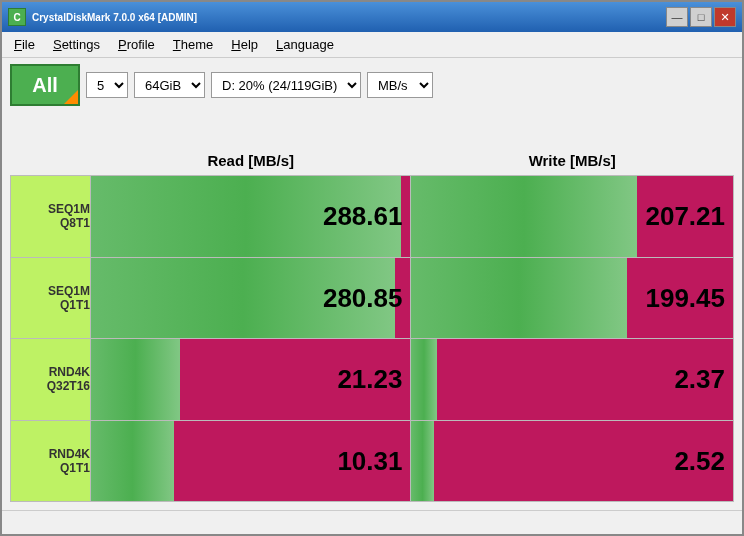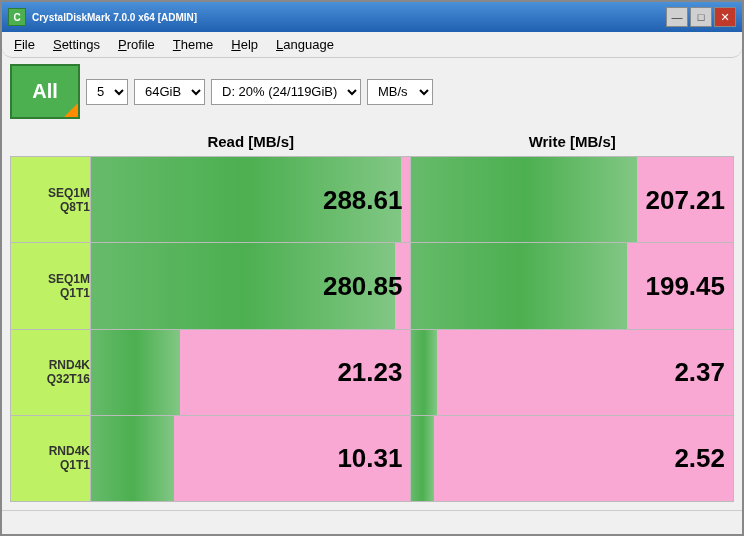--- a/index.html
+++ b/index.html
@@ -80,21 +80,20 @@
       color: white;
     }
 
     .menu-bar {
       background: #f0f0f0;
       border-bottom: 1px solid #ccc;
       padding: 2px 4px;
       display: flex;
       gap: 2px;
       flex-shrink: 0;
-      border-radius: 10px;
     }
 
     .menu-item {
       padding: 3px 8px;
       font-size: 13px;
       cursor: pointer;
       color: #000;
     }
 
     .menu-item span.underline {
@@ -108,21 +107,21 @@
       gap: 6px;
       flex-shrink: 0;
     }
 
     .all-btn {
       background: #4caf50;
       color: white;
       font-size: 20px;
       font-weight: bold;
       width: 70px;
-      height: 55px;
+      height: 42px;
       border: 2px solid #2e7d32;
       cursor: pointer;
       display: flex;
       align-items: center;
       justify-content: center;
       position: relative;
     }
 
     .all-btn::after {
       content: '';
@@ -149,20 +148,21 @@
       background: white;
       height: 26px;
       cursor: pointer;
     }
 
     .content-area {
       flex: 1;
       padding: 4px 8px 8px 8px;
       display: flex;
       flex-direction: column;
+      margin-top: 32px;
     }
 
     .bench-table {
       border-collapse: collapse;
       width: 100%;
       flex: 1;
     }
 
     .bench-table th {
       font-size: 15px;
@@ -184,21 +184,21 @@
       font-size: 12px;
       font-weight: bold;
       color: #333;
       padding: 6px 4px;
       border: 1px solid #ccc;
     }
 
     .bar-cell {
       position: relative;
       height: 58px;
-      background: #f9a8d4;
+      background: #be185d;
       overflow: hidden;
     }
 
     .bar-fill {
       position: absolute;
       left: 0;
       top: 0;
       bottom: 0;
       background: linear-gradient(to right, #66bb6a, #4caf50, #81c784);
     }

